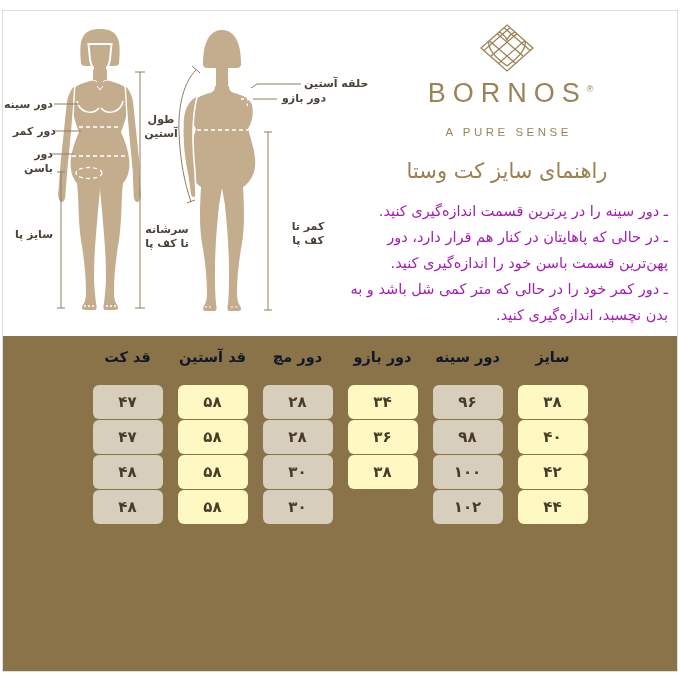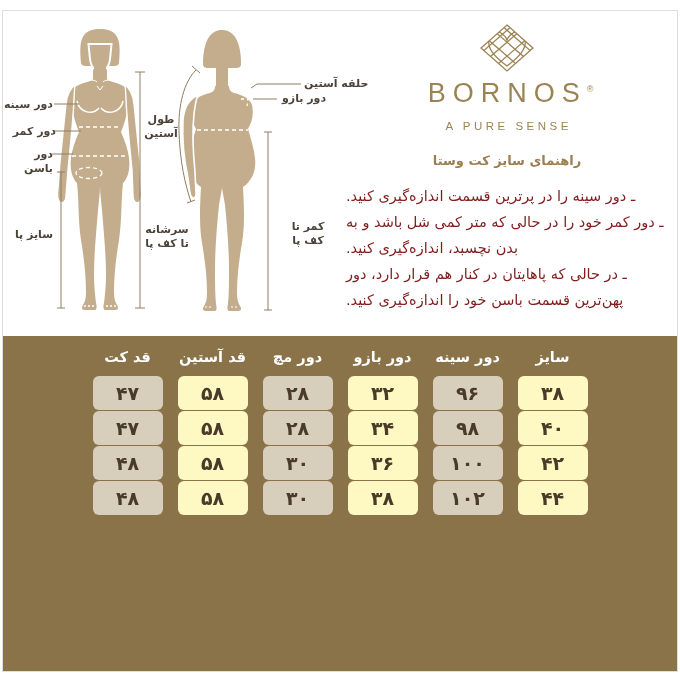--- a/index.html
+++ b/index.html
@@ -14,33 +14,33 @@
 
   .fig-label{position:absolute;font-size:11px;font-weight:bold;color:#4b4238;
              line-height:1.3;direction:rtl;}
 
   .brand-column{position:absolute;left:337px;top:0;width:334px;text-align:center;direction:rtl;}
   .logo-icon{display:block;margin:12px auto 0 auto;}
   .brand-name{direction:ltr;font-family:"Liberation Sans",sans-serif;font-size:27px;font-weight:400;
               letter-spacing:7px;color:#9c8355;margin-top:5px;text-indent:7px;}
   .brand-name sup{font-size:9px;letter-spacing:0;}
   .brand-tagline{direction:ltr;font-family:"Liberation Sans",sans-serif;font-size:11.5px;
-                 letter-spacing:3.5px;color:#9c8355;margin-top:11px;text-indent:3.5px;}
-  .guide-title{font-size:13px;font-weight:bold;color:#9c7f4e;margin-top:21px;}
+                 letter-spacing:3.5px;color:#9c8355;margin-top:17px;text-indent:3.5px;}
+  .guide-title{font-size:21px;font-weight:normal;color:#9c7f4e;margin-top:21px;}
   .guide-instructions{margin-top:15px;padding:0 6px;}
-  .guide-instructions p{margin:0;font-size:14.5px;line-height:26px;color:#7f1d1d;text-align:left;}
+  .guide-instructions p{margin:0;font-size:14.5px;line-height:26px;color:#a21caf;text-align:right;}
 
   
   .bottom-section{position:absolute;left:0;top:325px;width:674px;height:335px;background:#8b7349;}
   .size-table{display:flex;direction:rtl;justify-content:center;gap:15px;padding-top:9px;}
   .size-col{width:70px;}
   .col-header{height:24px;line-height:24px;text-align:center;font-size:14.5px;font-weight:bold;
-              color:#ffffff;margin-bottom:7px;}
+              color:#0f172a;margin-bottom:16px;}
   .cell{height:34px;line-height:34px;margin-bottom:1px;text-align:center;border-radius:6px;
-        font-size:19px;font-weight:bold;color:#4a3a28;}
+        font-size:15px;font-weight:bold;color:#4a3a28;}
   .size-col.light .cell{background:#fef9c3;}
   .size-col.dark  .cell{background:#d8cebc;}
 </style>
 </head>
 <body>
 
 <div class="canvas">
   <div class="frame">
 
     <div class="top-section">
@@ -169,22 +169,22 @@
               <path d="M13,7 L51,40 M5,14 L43,47 M21,2 L53,30"></path>
               <path d="M41,7 L3,40 M49,14 L11,47 M33,2 L1,30"></path>
             </g>
           </g>
         </svg>
         <div class="brand-name"><span>BORNOS</span><sup>®</sup></div>
         <div class="brand-tagline">A PURE SENSE</div>
         <div class="guide-title">راهنمای سایز کت وستا</div>
         <div class="guide-instructions">
           <p>ـ دور سینه را در پرترین قسمت اندازه‌گیری کنید.</p>
+          <p>ـ در حالی که پاهایتان در کنار هم قرار دارد، دور پهن‌ترین قسمت باسن خود را اندازه‌گیری کنید.</p>
           <p>ـ دور کمر خود را در حالی که متر کمی شل باشد و به بدن نچسبد، اندازه‌گیری کنید.</p>
-          <p>ـ در حالی که پاهایتان در کنار هم قرار دارد، دور پهن‌ترین قسمت باسن خود را اندازه‌گیری کنید.</p>
         </div>
       </div>
     </div>
 
     <div class="bottom-section">
       <div class="size-table">
           <div class="size-col light">
             <div class="col-header">سایز</div>
             <div class="cell">۳۸</div>
             <div class="cell">۴۰</div>
@@ -193,21 +193,20 @@
           </div>
           <div class="size-col dark">
             <div class="col-header">دور سینه</div>
             <div class="cell">۹۶</div>
             <div class="cell">۹۸</div>
             <div class="cell">۱۰۰</div>
             <div class="cell">۱۰۲</div>
           </div>
           <div class="size-col light">
             <div class="col-header">دور بازو</div>
-            <div class="cell">۳۲</div>
             <div class="cell">۳۴</div>
             <div class="cell">۳۶</div>
             <div class="cell">۳۸</div>
           </div>
           <div class="size-col dark">
             <div class="col-header">دور مچ</div>
             <div class="cell">۲۸</div>
             <div class="cell">۲۸</div>
             <div class="cell">۳۰</div>
             <div class="cell">۳۰</div>

